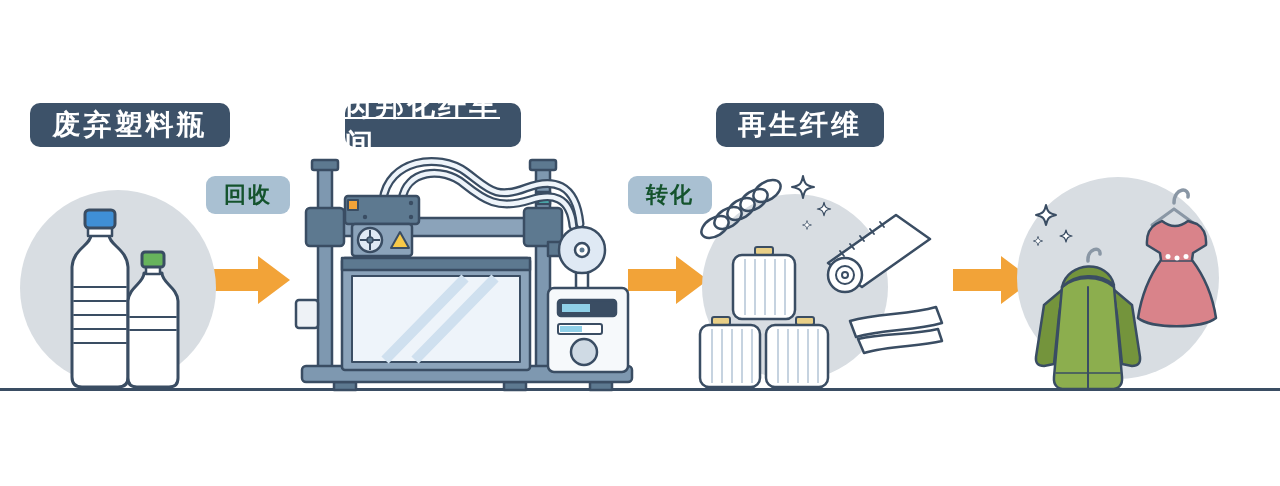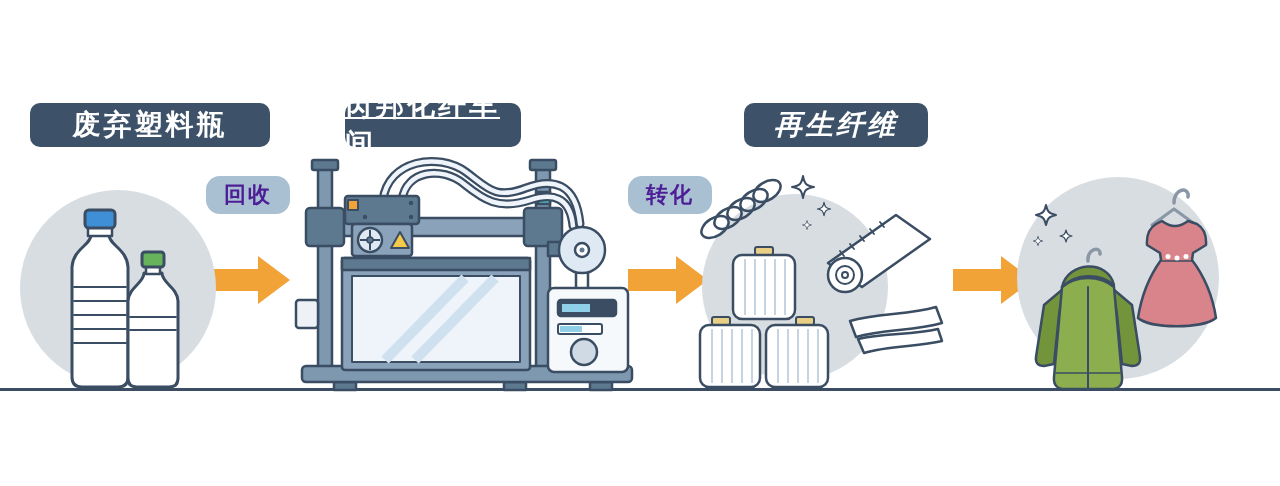--- a/index.html
+++ b/index.html
@@ -5,27 +5,27 @@
   * { margin:0; padding:0; box-sizing:border-box; }
   html,body { background:#ffffff; }
   body { font-family:"DejaVu Sans","Liberation Sans",sans-serif; }
   .canvas { position:relative; width:1280px; height:486px; background:#ffffff; overflow:hidden; }
   .ground { position:absolute; left:0; right:0; top:388px; height:3px; background:#3a4d63; }
   .stage-pill {
     position:absolute; top:103px; height:44px; background:#3d5269; color:#ffffff;
     font-size:28px; font-weight:700; letter-spacing:3px; border-radius:10px;
     display:flex; align-items:center; justify-content:center;
   }
-  .p1 { left:30px;  width:240px; }
+  .p1 { left:30px;  width:200px; }
   .p2 { left:345px; width:176px;text-decoration:underline; }
-  .p3 { left:744px; width:184px;font-style:italic; }
+  .p3 { left:716px; width:168px; }
   .p4 { left:1076px; width:172px; }
   .mini-pill {
-    position:absolute; top:176px; height:38px; background:#a9c0d2; color:#4c1d95;
-    font-size:22px; font-weight:700; letter-spacing:2px; border-radius:14px;
+    position:absolute; top:176px; height:38px; background:#a9c0d2; color:#14532d;
+    font-size:22px; font-weight:700; letter-spacing:2px; border-radius:9px;
     display:flex; align-items:center; justify-content:center;
   }
   .m1 { left:206px; width:84px; }
   .m2 { left:628px; width:84px;font-family:Liberation Serif, serif; }
   .arrow { position:absolute; top:253px; }
   .a1 { left:210px; } .a2 { left:628px; } .a3 { left:953px; }
   .illus { position:absolute; }
 </style>
 </head>
 <body>

